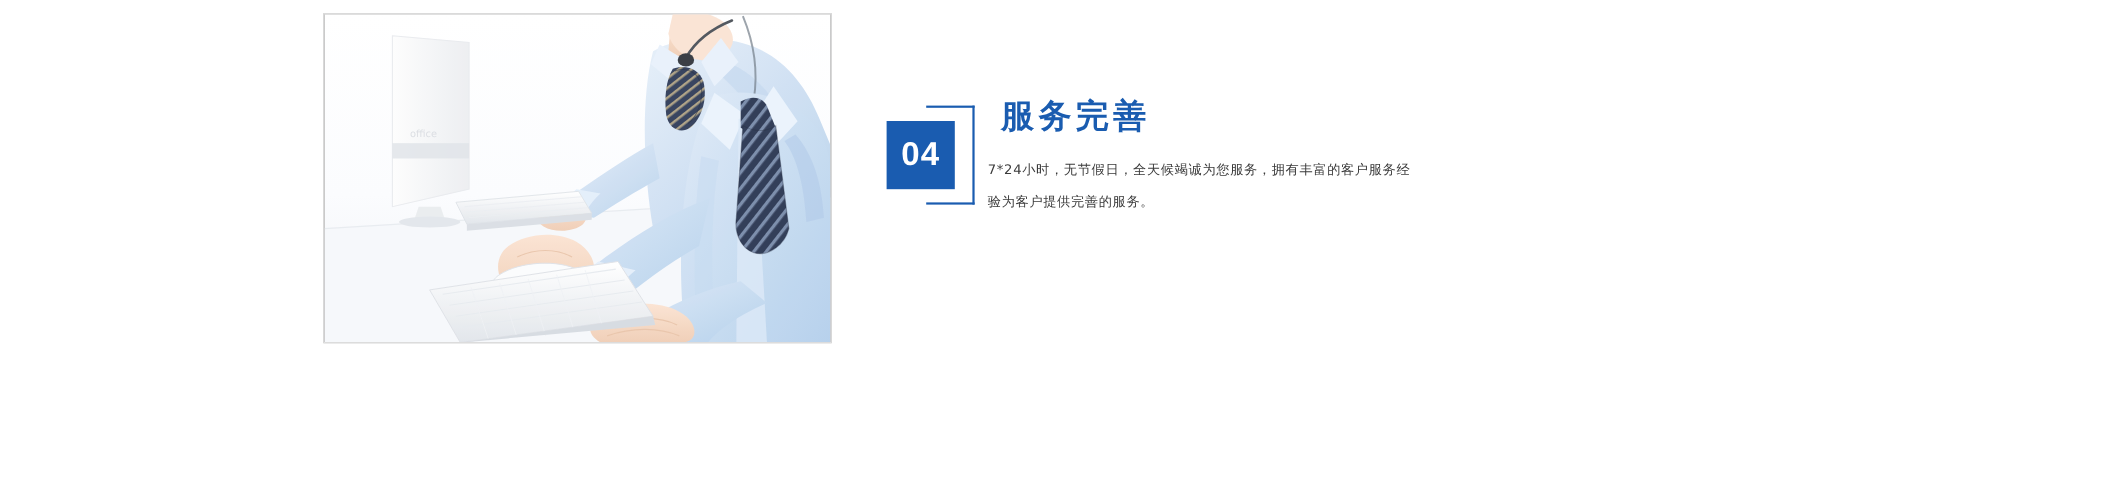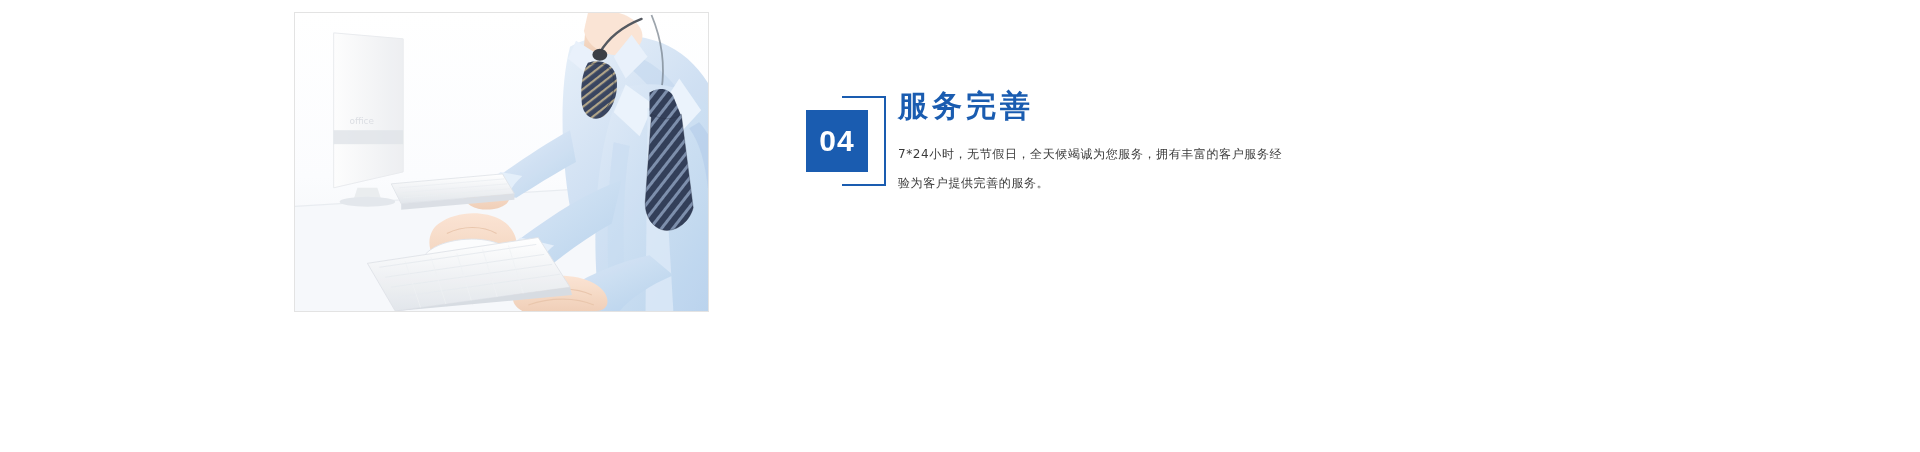--- a/index.html
+++ b/index.html
@@ -18,21 +18,21 @@
     width: 1920px;
     height: 452px;
     background: #ffffff;
   }
 
   
   .photo-panel {
     position: absolute;
     left: 294px;
     top: 12px;
-    width: 415px;
+    width: 462px;
     height: 300px;
     background: #a3a3a3;
     border: 1px solid #e3e3e3;
     box-sizing: border-box;
     overflow: hidden;
   }
   .photo-panel svg {
     display: block;
     width: 100%;
     height: 100%;
@@ -90,21 +90,21 @@
     left: 92px;
     top: 0;
     width: 600px;
   }
   .heading {
     color: #1a5cb0;
     font-size: 30px;
     font-weight: bold;
     letter-spacing: 4px;
     line-height: 1.2;
-    margin: 0 0 16px 0;
+    margin: 0 0 16px 12px;
     font-family: "DejaVu Sans", "Liberation Sans", sans-serif;
     white-space: nowrap;
   }
   .body-text {
     color: #3a3a3a;
     font-size: 12px;
     line-height: 29px;
     letter-spacing: 0.6px;
     margin: 0;
     width: 392px;

